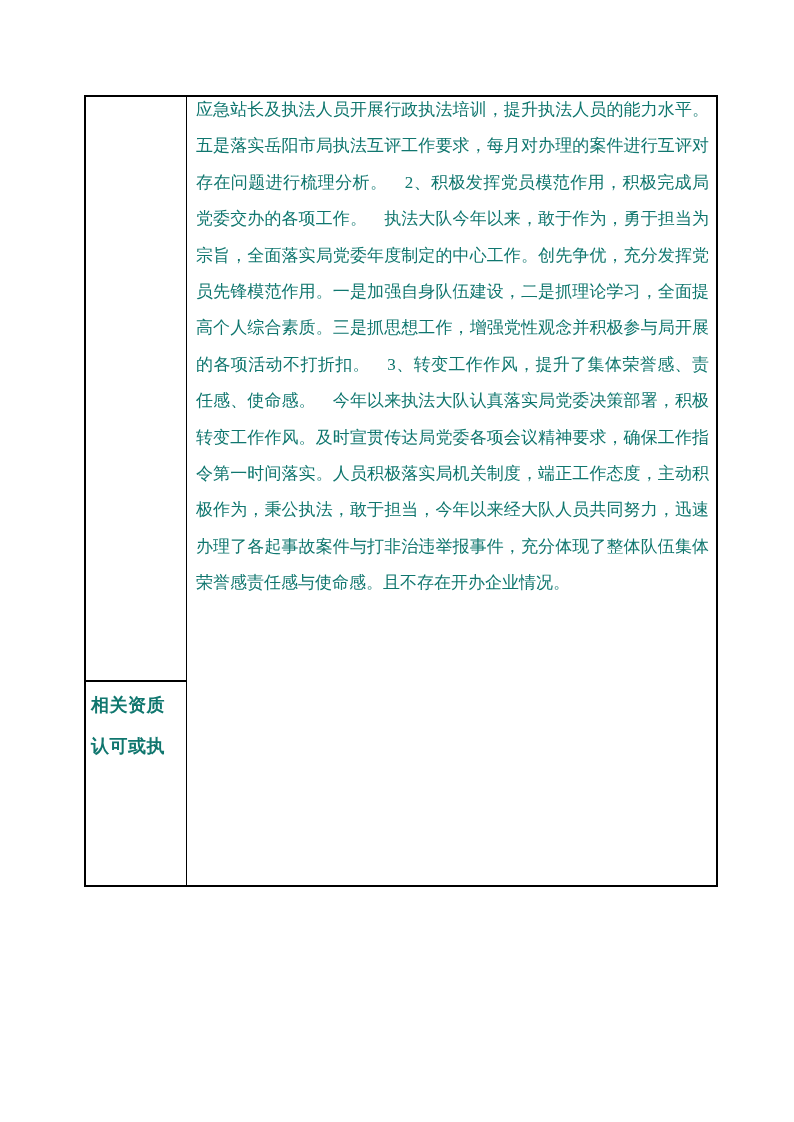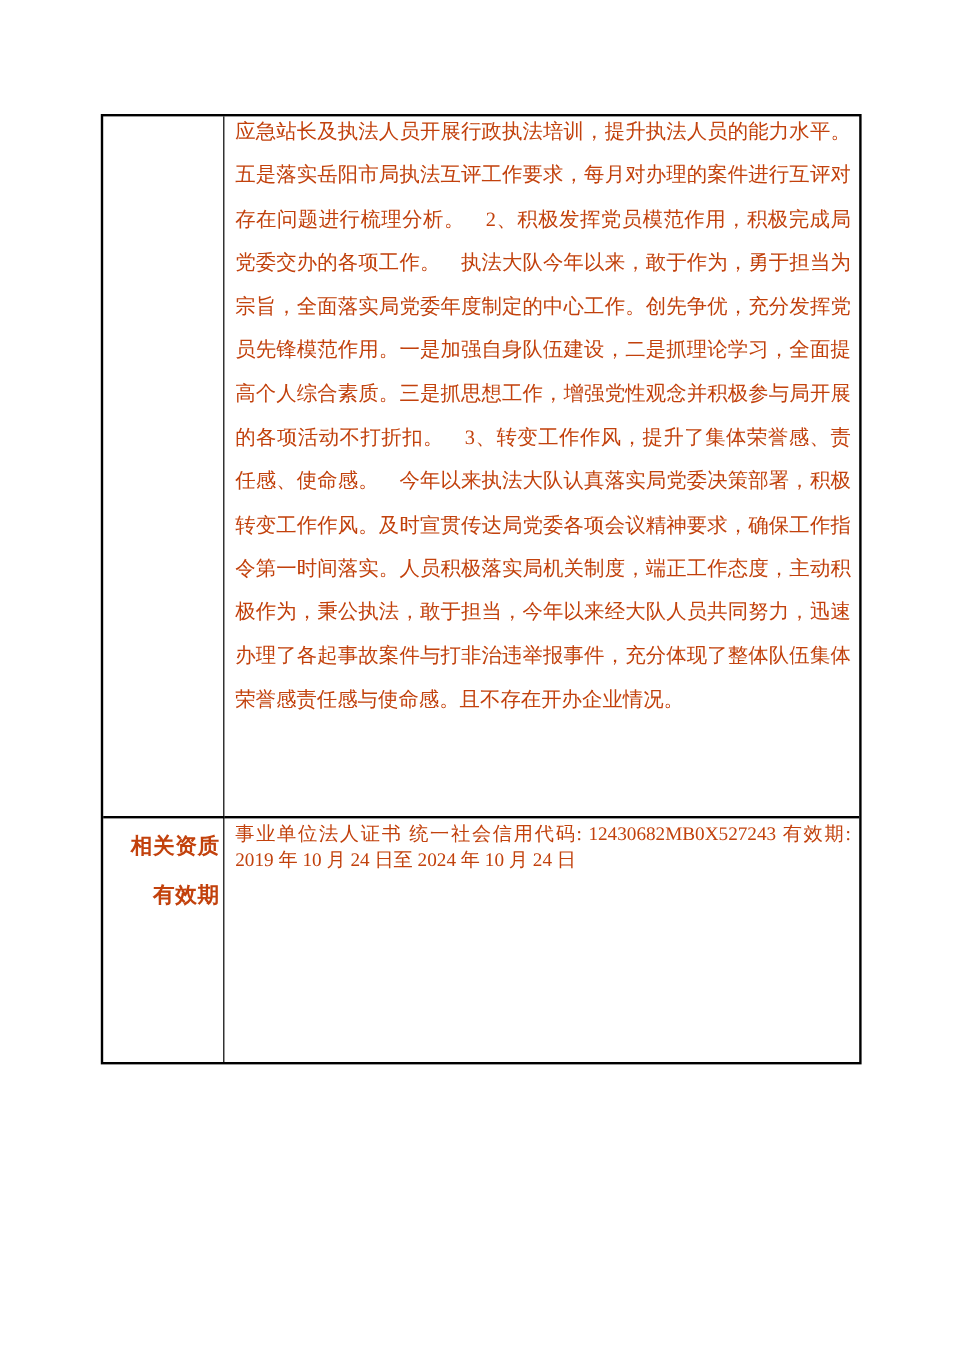--- a/index.html
+++ b/index.html
@@ -2,21 +2,21 @@
 <html><head>
 <meta charset="utf-8">
 <style>
   * { box-sizing: border-box; }
   html, body { margin: 0; padding: 0; }
   .page {
     position: relative;
     width: 794px;
     height: 1122px;
     background: #ffffff;
-    color: #c2410c;
+    color: #0f766e;
     font-family: "Liberation Serif", "DejaVu Serif", serif;
     overflow: hidden;
   }
   .doc-table {
     position: absolute;
     left: 84px;
     top: 95px;
     width: 634px;
     height: 792px;
     border: 2px solid #000000;
@@ -31,23 +31,22 @@
     padding: 0 7px 0 9px;
     font-size: 17px;
     line-height: 36.4px;
     text-align: justify;
   }
   .body-cell p { margin: -5px 0 0 0; }
   .header-cell {
     font-weight: bold;
     font-size: 18px;
     line-height: 41.4px;
-    padding: 3px 3px 0 5px;
+    padding: 3px 16px 0 5px;
     letter-spacing: 0.5px;
-    text-align: right;
   }
   .header-cell span { display: block; white-space: nowrap; }
   .content-cell {
     font-size: 16px;
     line-height: 22px;
     padding: 3px 7px 0 9px;
     text-align: justify;
   }
   .content-cell p { margin: 0; }
 </style>
@@ -58,21 +57,18 @@
   <div class="doc-table">
 
     <div class="cell col1"></div>
 
     <div class="cell body-cell">
       <p>应急站长及执法人员开展行政执法培训，提升执法人员的能力水平。五是落实岳阳市局执法互评工作要求，每月对办理的案件进行互评对存在问题进行梳理分析。　2、积极发挥党员模范作用，积极完成局党委交办的各项工作。　执法大队今年以来，敢于作为，勇于担当为宗旨，全面落实局党委年度制定的中心工作。创先争优，充分发挥党员先锋模范作用。一是加强自身队伍建设，二是抓理论学习，全面提高个人综合素质。三是抓思想工作，增强党性观念并积极参与局开展的各项活动不打折扣。　3、转变工作作风，提升了集体荣誉感、责任感、使命感。　今年以来执法大队认真落实局党委决策部署，积极转变工作作风。及时宣贯传达局党委各项会议精神要求，确保工作指令第一时间落实。人员积极落实局机关制度，端正工作态度，主动积极作为，秉公执法，敢于担当，今年以来经大队人员共同努力，迅速办理了各起事故案件与打非治违举报事件，充分体现了整体队伍集体荣誉感责任感与使命感。且不存在开办企业情况。</p>
     </div>
 
     <div class="cell col1 row2 header-cell">
       <span>相关资质</span>
-      <span>有效期</span>
+      <span>认可或执</span>
     </div>
 
-    <div class="cell row2 content-cell">
-      <p>事业单位法人证书 统一社会信用代码: 12430682MB0X527243 有效期: 2019 年 10 月 24 日至 2024 年 10 月 24 日</p>
-    </div>
 
   </div>
 </div>
 
 </body></html>

